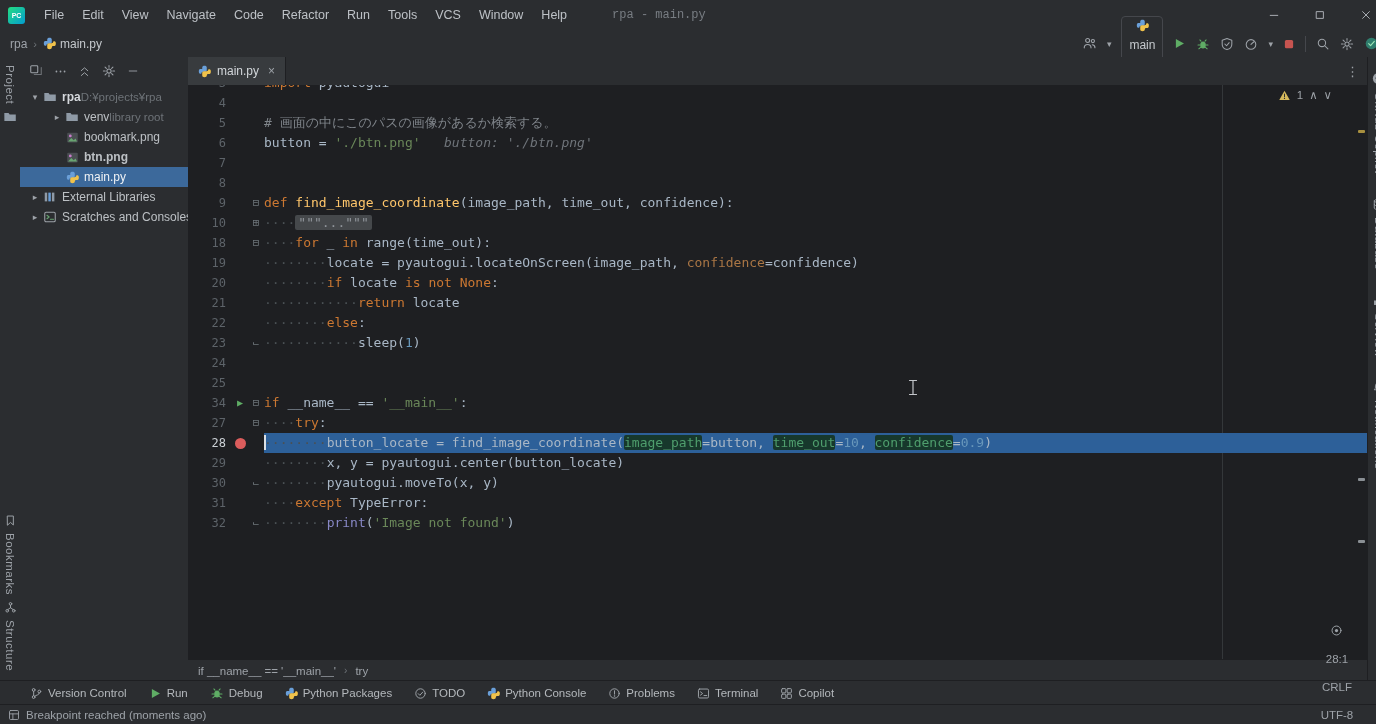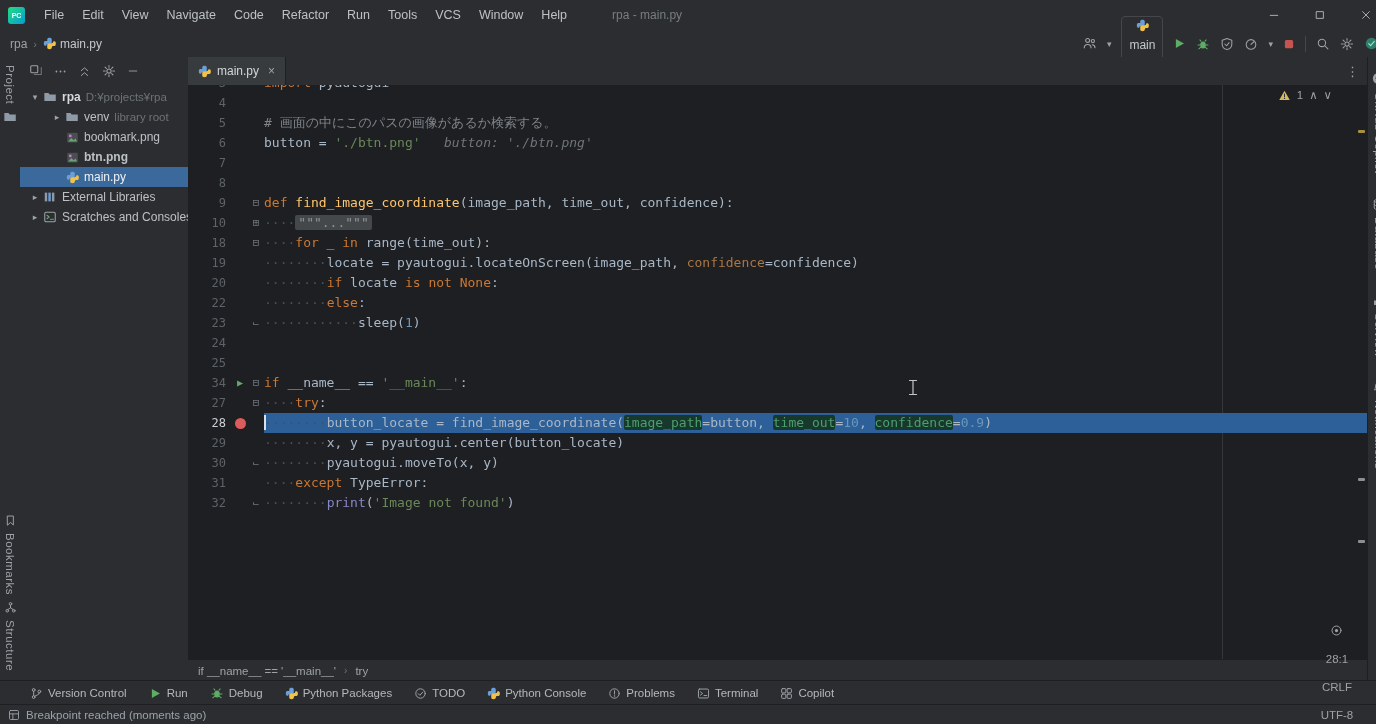--- a/index.html
+++ b/index.html
@@ -8,21 +8,21 @@
   #app svg{display:block;stroke-width:1.2;stroke-linecap:round;stroke-linejoin:round;}
   .icn{display:inline-flex;align-items:center;justify-content:center;}
 
   
   #titlebar{position:absolute;left:0;top:0;right:0;height:30px;display:flex;align-items:center;
             background:#2b2d30;border-bottom:1px solid #1e1f22;}
   #logo{width:17px;height:17px;margin:0 10px 0 8px;border-radius:3px;
         background:linear-gradient(135deg,#21d789 10%,#07a3c9 90%);
         color:#fff;font-size:7px;font-weight:bold;display:flex;align-items:center;justify-content:center;}
   .menu-item{padding:0 9px;line-height:30px;color:#bdc1c6;font-size:12.5px;cursor:default;}
-  #win-title{margin-left:36px;color:#787d83;font-size:12px;}
+  #win-title{margin-left:36px;color:#787d83;font-size:12px;font-family:Liberation Mono, monospace;}
   #win-controls{margin-left:auto;display:flex;height:30px;}
   .win-btn{width:46px;height:30px;display:flex;align-items:center;justify-content:center;}
 
   
   #toolbar{position:absolute;left:0;top:30px;right:0;height:27px;display:flex;align-items:center;
            background:#2b2d30;border-bottom:1px solid #1e1f22;}
   #tb-breadcrumb{display:flex;align-items:center;gap:6px;margin-left:10px;color:#9da2a8;}
   #tb-breadcrumb .sep{color:#6e7378;font-size:11px;}
   #tb-breadcrumb .crumb-last{color:#c4c8cc;}
   #tb-right{margin-left:auto;display:flex;align-items:center;gap:10px;margin-right:10px;}
@@ -41,21 +41,21 @@
   
   #project-panel{position:absolute;left:20px;top:57px;width:168px;bottom:43px;background:#2b2d30;
                  border-right:1px solid #1e1f22;overflow:hidden;}
   #pp-toolbar{height:28px;display:flex;align-items:center;gap:11px;padding:0 9px;}
   #tree{margin-top:2px;}
   .tree-row{display:flex;align-items:center;height:20px;font-size:12px;white-space:nowrap;cursor:default;}
   .tree-row .arrow{width:14px;flex:none;font-size:9px;color:#9da2a8;text-align:center;}
   .tree-row .icn{width:16px;margin-right:4px;flex:none;}
   .tree-row .lbl{color:#bcc0c4;}
   .tree-row .lbl.b{font-weight:bold;color:#d5d8dc;}
-  .tree-row .detail{color:#6e7378;margin-left:5px;font-size:11.5px;}
+  .tree-row .detail{color:#6e7378;font-size:11.5px;}
   .tree-row.sel{background:var(--selection);}
   .tree-row.sel .lbl{color:#eef1f4;}
 
   
   #editor{position:absolute;left:188px;top:57px;right:21px;bottom:43px;background:var(--editor-bg);}
   #tabbar{height:28px;background:#2b2d30;border-bottom:1px solid #1e1f22;display:flex;align-items:center;}
   .tab{display:flex;align-items:center;gap:6px;height:28px;padding:0 10px;background:#383b3e;
        border-right:1px solid #1e1f22;color:#d2d6da;font-size:12px;}
   .tab .close{color:#9da2a8;margin-left:3px;font-size:12px;}
   #tab-more{margin-left:auto;padding-right:9px;color:#9da2a8;font-size:13px;}
@@ -451,20 +451,26 @@
             <span class="fd"></span>
             <span class="code"><span class="tk-ws">········</span><span class="tk-pl">locate = pyautogui.locateOnScreen(image_path, </span><span class="tk-narg">confidence</span><span class="tk-pl">=confidence)</span></span>
           </div>
           <div class="code-line">
             <span class="ln">20</span>
             <span class="mk"></span>
             <span class="fd"></span>
             <span class="code"><span class="tk-ws">········</span><span class="tk-kw">if</span><span class="tk-pl"> locate </span><span class="tk-kw">is not</span><span class="tk-pl"> </span><span class="tk-kw">None</span><span class="tk-pl">:</span></span>
           </div>
           <div class="code-line">
+            <span class="ln">21</span>
+            <span class="mk"></span>
+            <span class="fd"></span>
+            <span class="code"><span class="tk-ws">············</span><span class="tk-kw">return</span><span class="tk-pl"> locate</span></span>
+          </div>
+          <div class="code-line">
             <span class="ln">22</span>
             <span class="mk"></span>
             <span class="fd"></span>
             <span class="code"><span class="tk-ws">········</span><span class="tk-kw">else</span><span class="tk-pl">:</span></span>
           </div>
           <div class="code-line">
             <span class="ln">23</span>
             <span class="mk"></span>
             <span class="fd end">⌐</span>
             <span class="code"><span class="tk-ws">············</span><span class="tk-pl">sleep(</span><span class="tk-num">1</span><span class="tk-pl">)</span></span>

